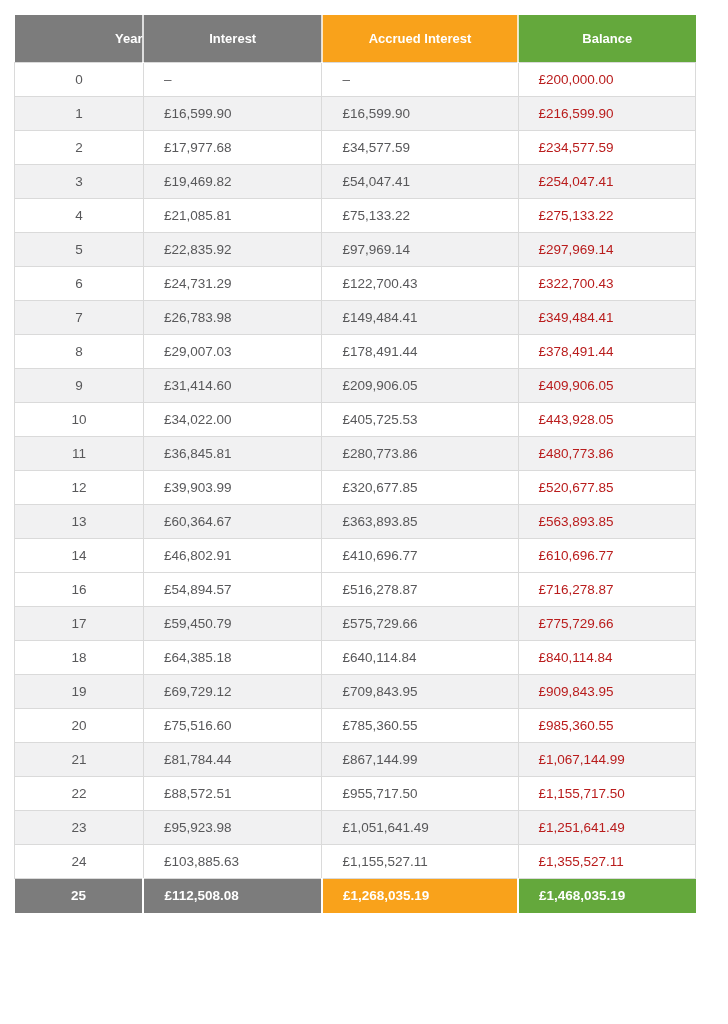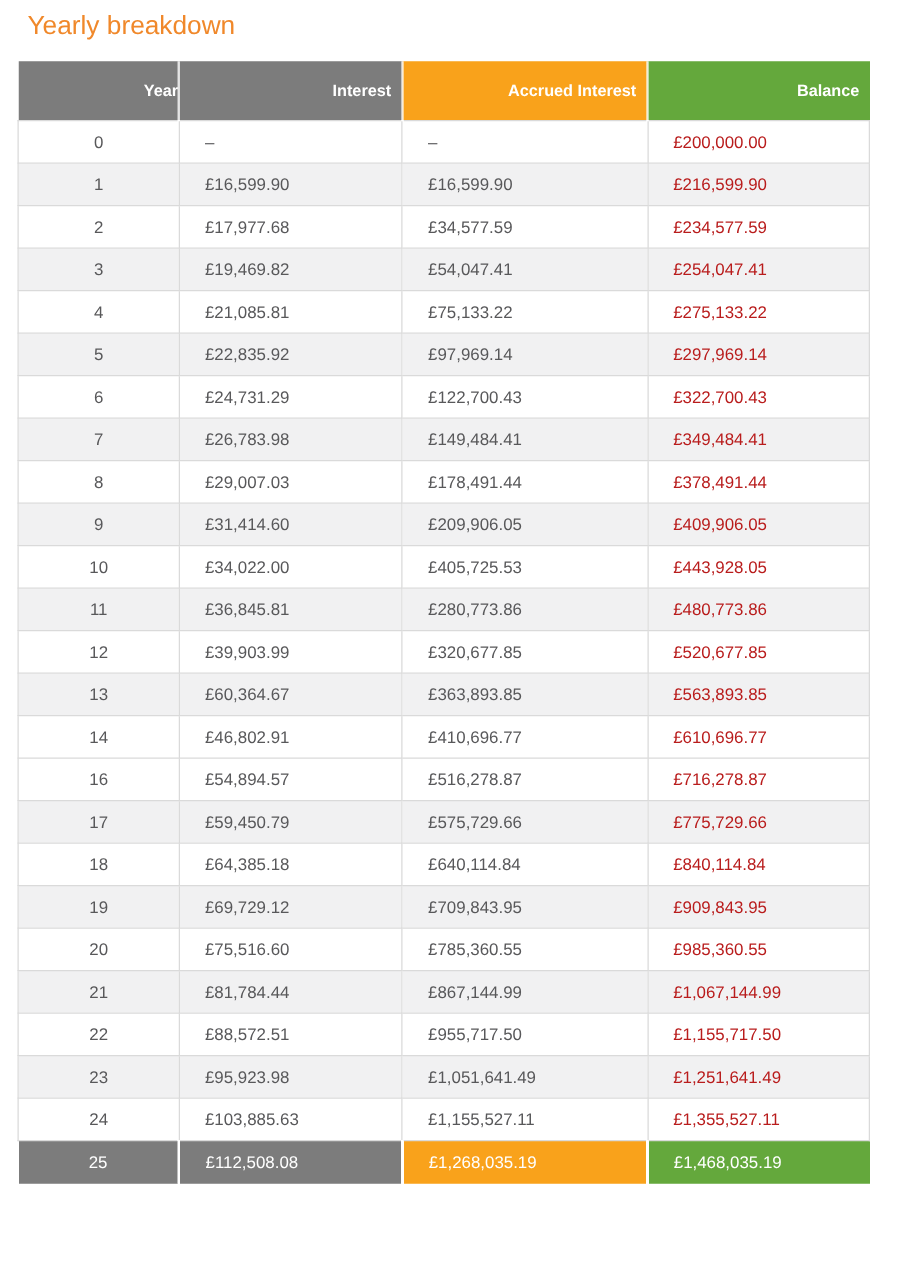--- a/index.html
+++ b/index.html
@@ -30,21 +30,21 @@
     margin: 15px 0 0 14px;
     width: 682px;
     font-size: 13.5px;
   }
   
   th {
     height: 47px;
     color: #ffffff;
     font-weight: bold;
     font-size: 13px;
-    text-align: right;
+    text-align: center;
     padding: 0 8px 0 8px;
     vertical-align: middle;
     border: 0;
     border-right: 2px solid rgba(255,255,255,0.75);
   }
   th:last-child { border-right: 0; }
   th.h-year     { background: var(--header-gray, #7c7c7c); text-align: right; padding: 0; width: 125px; }
   th.h-interest { background: var(--header-gray, #7c7c7c); width: 173px; }
   th.h-accrued  { background: var(--header-orange, #f9a21b); width: 190px; }
   th.h-balance  { background: var(--header-green, #64a83c); width: 172px; }
@@ -60,35 +60,34 @@
     overflow: hidden;
   }
   tr.striped td { background: #f1f1f2; }
   td.c-year { text-align: center; padding: 0; }
   td.c-balance { font-weight: normal; color: #b91c1c; }
   
   tr.total td {
     border: 0;
     border-right: 2px solid #ffffff;
     color: #ffffff;
-    font-weight: normal;
+    font-weight: bold;
     height: 35px;
     margin-top: 19px;
   }
   tr.total td:last-child { border-right: 0; }
   tr.total td.c-year,
   tr.total td.c-interest { background: var(--header-gray, #7c7c7c); }
   tr.total td.c-accrued  { background: var(--header-orange, #f9a21b); }
   tr.total td.c-balance  { background: var(--header-green, #64a83c); }
 </style>
 </head>
 <body>
 
 <div class="page">
-  <h2 class="page-title">Yearly breakdown</h2>
 
   <table class="breakdown">
     <thead>
       <tr>
         <th class="h-year">Year</th>
         <th class="h-interest">Interest</th>
         <th class="h-accrued">Accrued Interest</th>
         <th class="h-balance">Balance</th>
       </tr>
     </thead>

